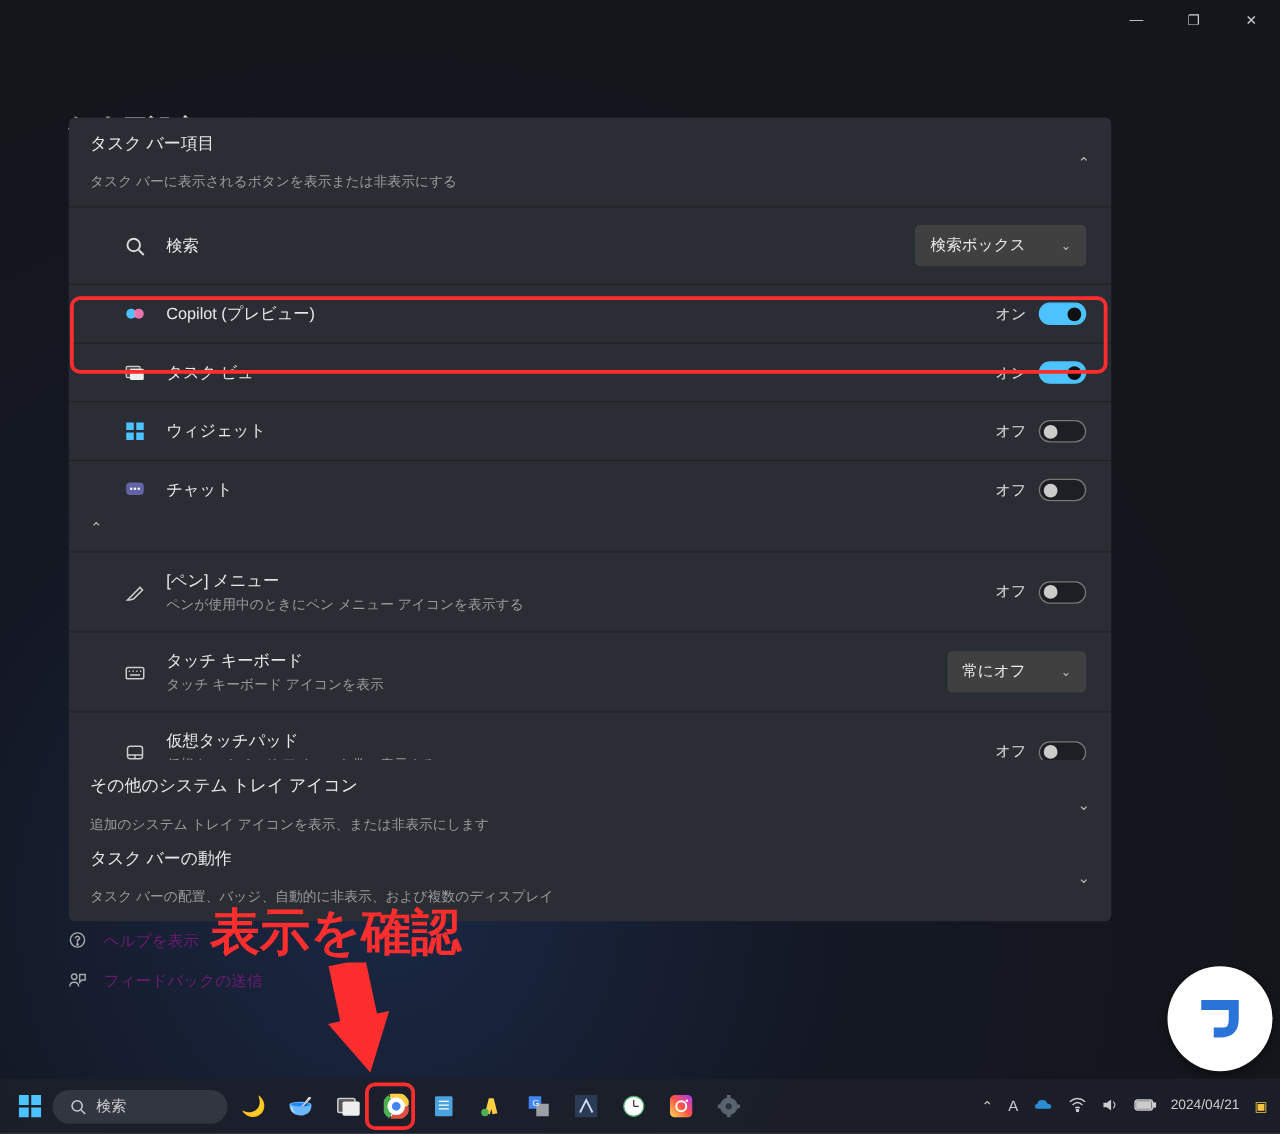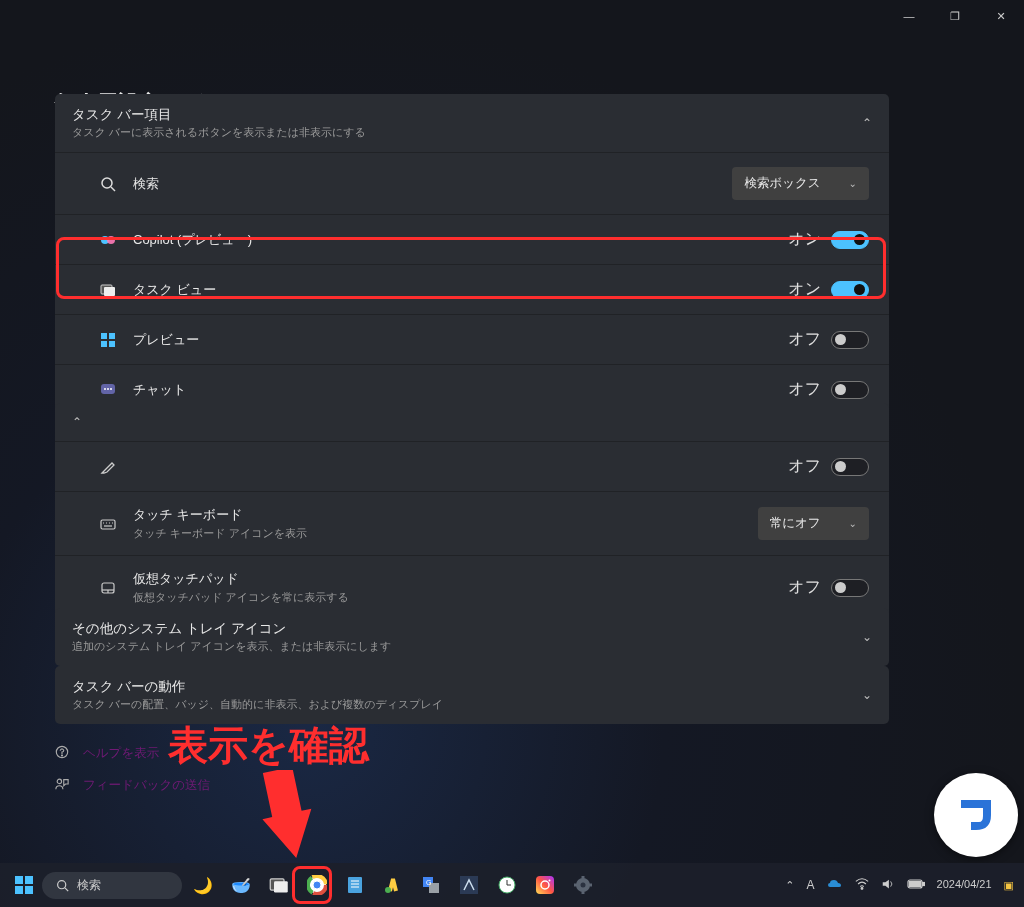--- a/index.html
+++ b/index.html
@@ -31,33 +31,33 @@
   
   .panel {
     position: absolute; left: 55px; right: 135px;
     background: #2a2d33; border-radius: 5px;
   }
   .section-header {
     display: flex; align-items: center; justify-content: space-between;
     padding: 12px 17px;
   }
   .section-header .titles .t { font-size: 13.5px; }
-  .section-header .titles .s { font-size: 11px; color: #9a9a9a; margin-top: 1px; }
+  .section-header .titles .s { font-size: 11px; color: #9a9a9a; margin-top: 14px; }
   .chev-icon { color: #bbb; font-size: 12px; }
   .row {
     display: flex; align-items: center; justify-content: space-between;
     padding: 14px 20px 14px 44px;
     border-top: 1px solid #202226;
   }
   .row .left { display: flex; align-items: center; gap: 16px; }
   .row .icon { width: 18px; height: 18px; display: flex; align-items: center; justify-content: center; font-size: 14px; }
   .row .labels .t { font-size: 13px; }
   .row .labels .s { font-size: 11px; color: #9a9a9a; margin-top: 2px; }
   .row .right { display: flex; align-items: center; gap: 10px; }
-  .state-label { font-size: 16px; color: #e0e0e0; }
+  .state-label { font-size: 12px; color: #e0e0e0; }
   
   .dropdown {
     background: #404040; border-radius: 4px; padding: 8px 12px;
     display: flex; align-items: center; gap: 28px; font-size: 12.5px;
     min-width: 110px; justify-content: space-between;
   }
   .dropdown .dd-chev { font-size: 10px; color: #bbb; }
   
   .toggle {
     width: 38px; height: 18px; border-radius: 9px; position: relative;
@@ -207,21 +207,21 @@
     <div class="left">
       <span class="icon">
         <svg width="16" height="16" viewBox="0 0 16 16">
             <rect x="1" y="1" width="6" height="6" fill="#4cc2ff"></rect>
             <rect x="9" y="1" width="6" height="6" fill="#4cc2ff"></rect>
             <rect x="1" y="9" width="6" height="6" fill="#4cc2ff"></rect>
             <rect x="9" y="9" width="6" height="6" fill="#4cc2ff"></rect>
           </svg>
       </span>
       <div class="labels">
-          <div class="t">プレビュー</div>
+          <div class="t">ウィジェット</div>
         </div>
     </div>
     <div class="right">
       <span class="state-label">オフ</span>
       <div class="toggle"></div>
     </div>
   </div>
 
   <div class="row">
     <div class="left">
@@ -252,20 +252,22 @@
   </div>
 
   <div class="row">
     <div class="left">
       <span class="icon">
         <svg width="16" height="16" viewBox="0 0 16 16" fill="none" stroke="#ccc" stroke-width="1.3">
             <path d="M2 14 L5 11 L12 4 L14 6 L7 13 L4 14 Z"></path>
           </svg>
       </span>
       <div class="labels">
+        <div class="t">[ペン] メニュー</div>
+        <div class="s">ペンが使用中のときにペン メニュー アイコンを表示する</div>
       </div>
     </div>
     <div class="right">
       <span class="state-label">オフ</span>
       <div class="toggle"></div>
     </div>
   </div>
 
   <div class="row">
     <div class="left">

